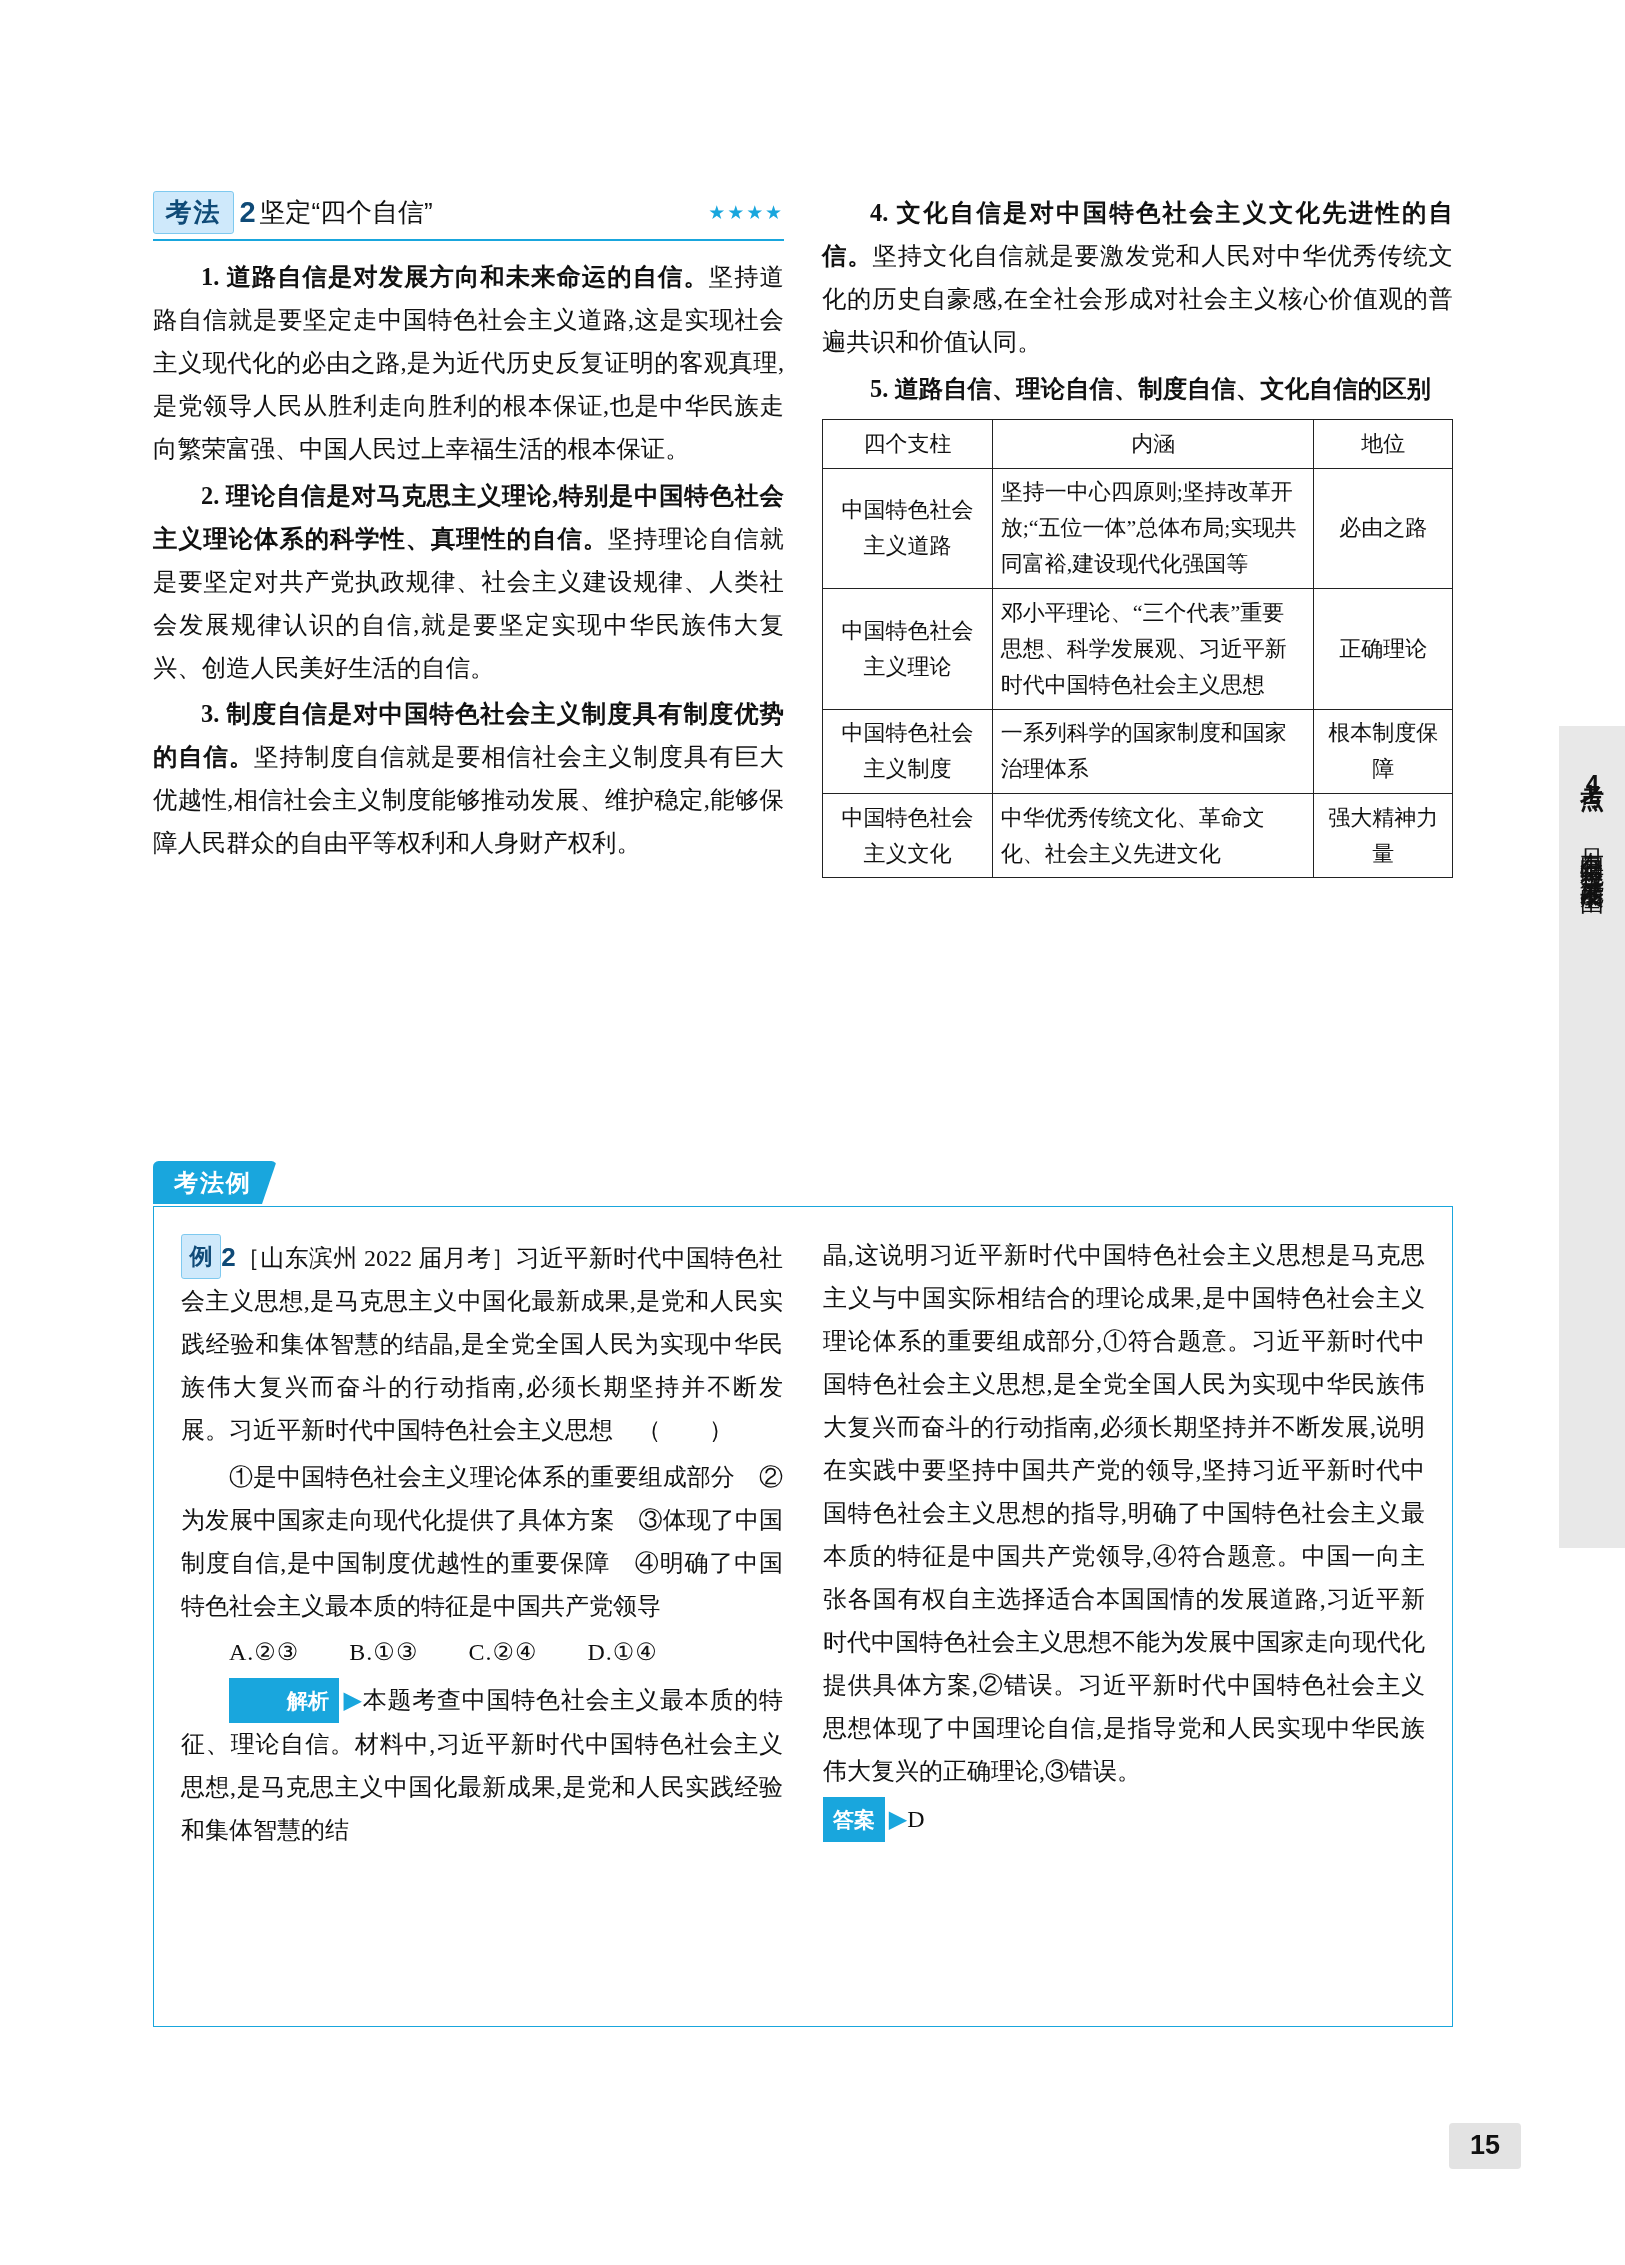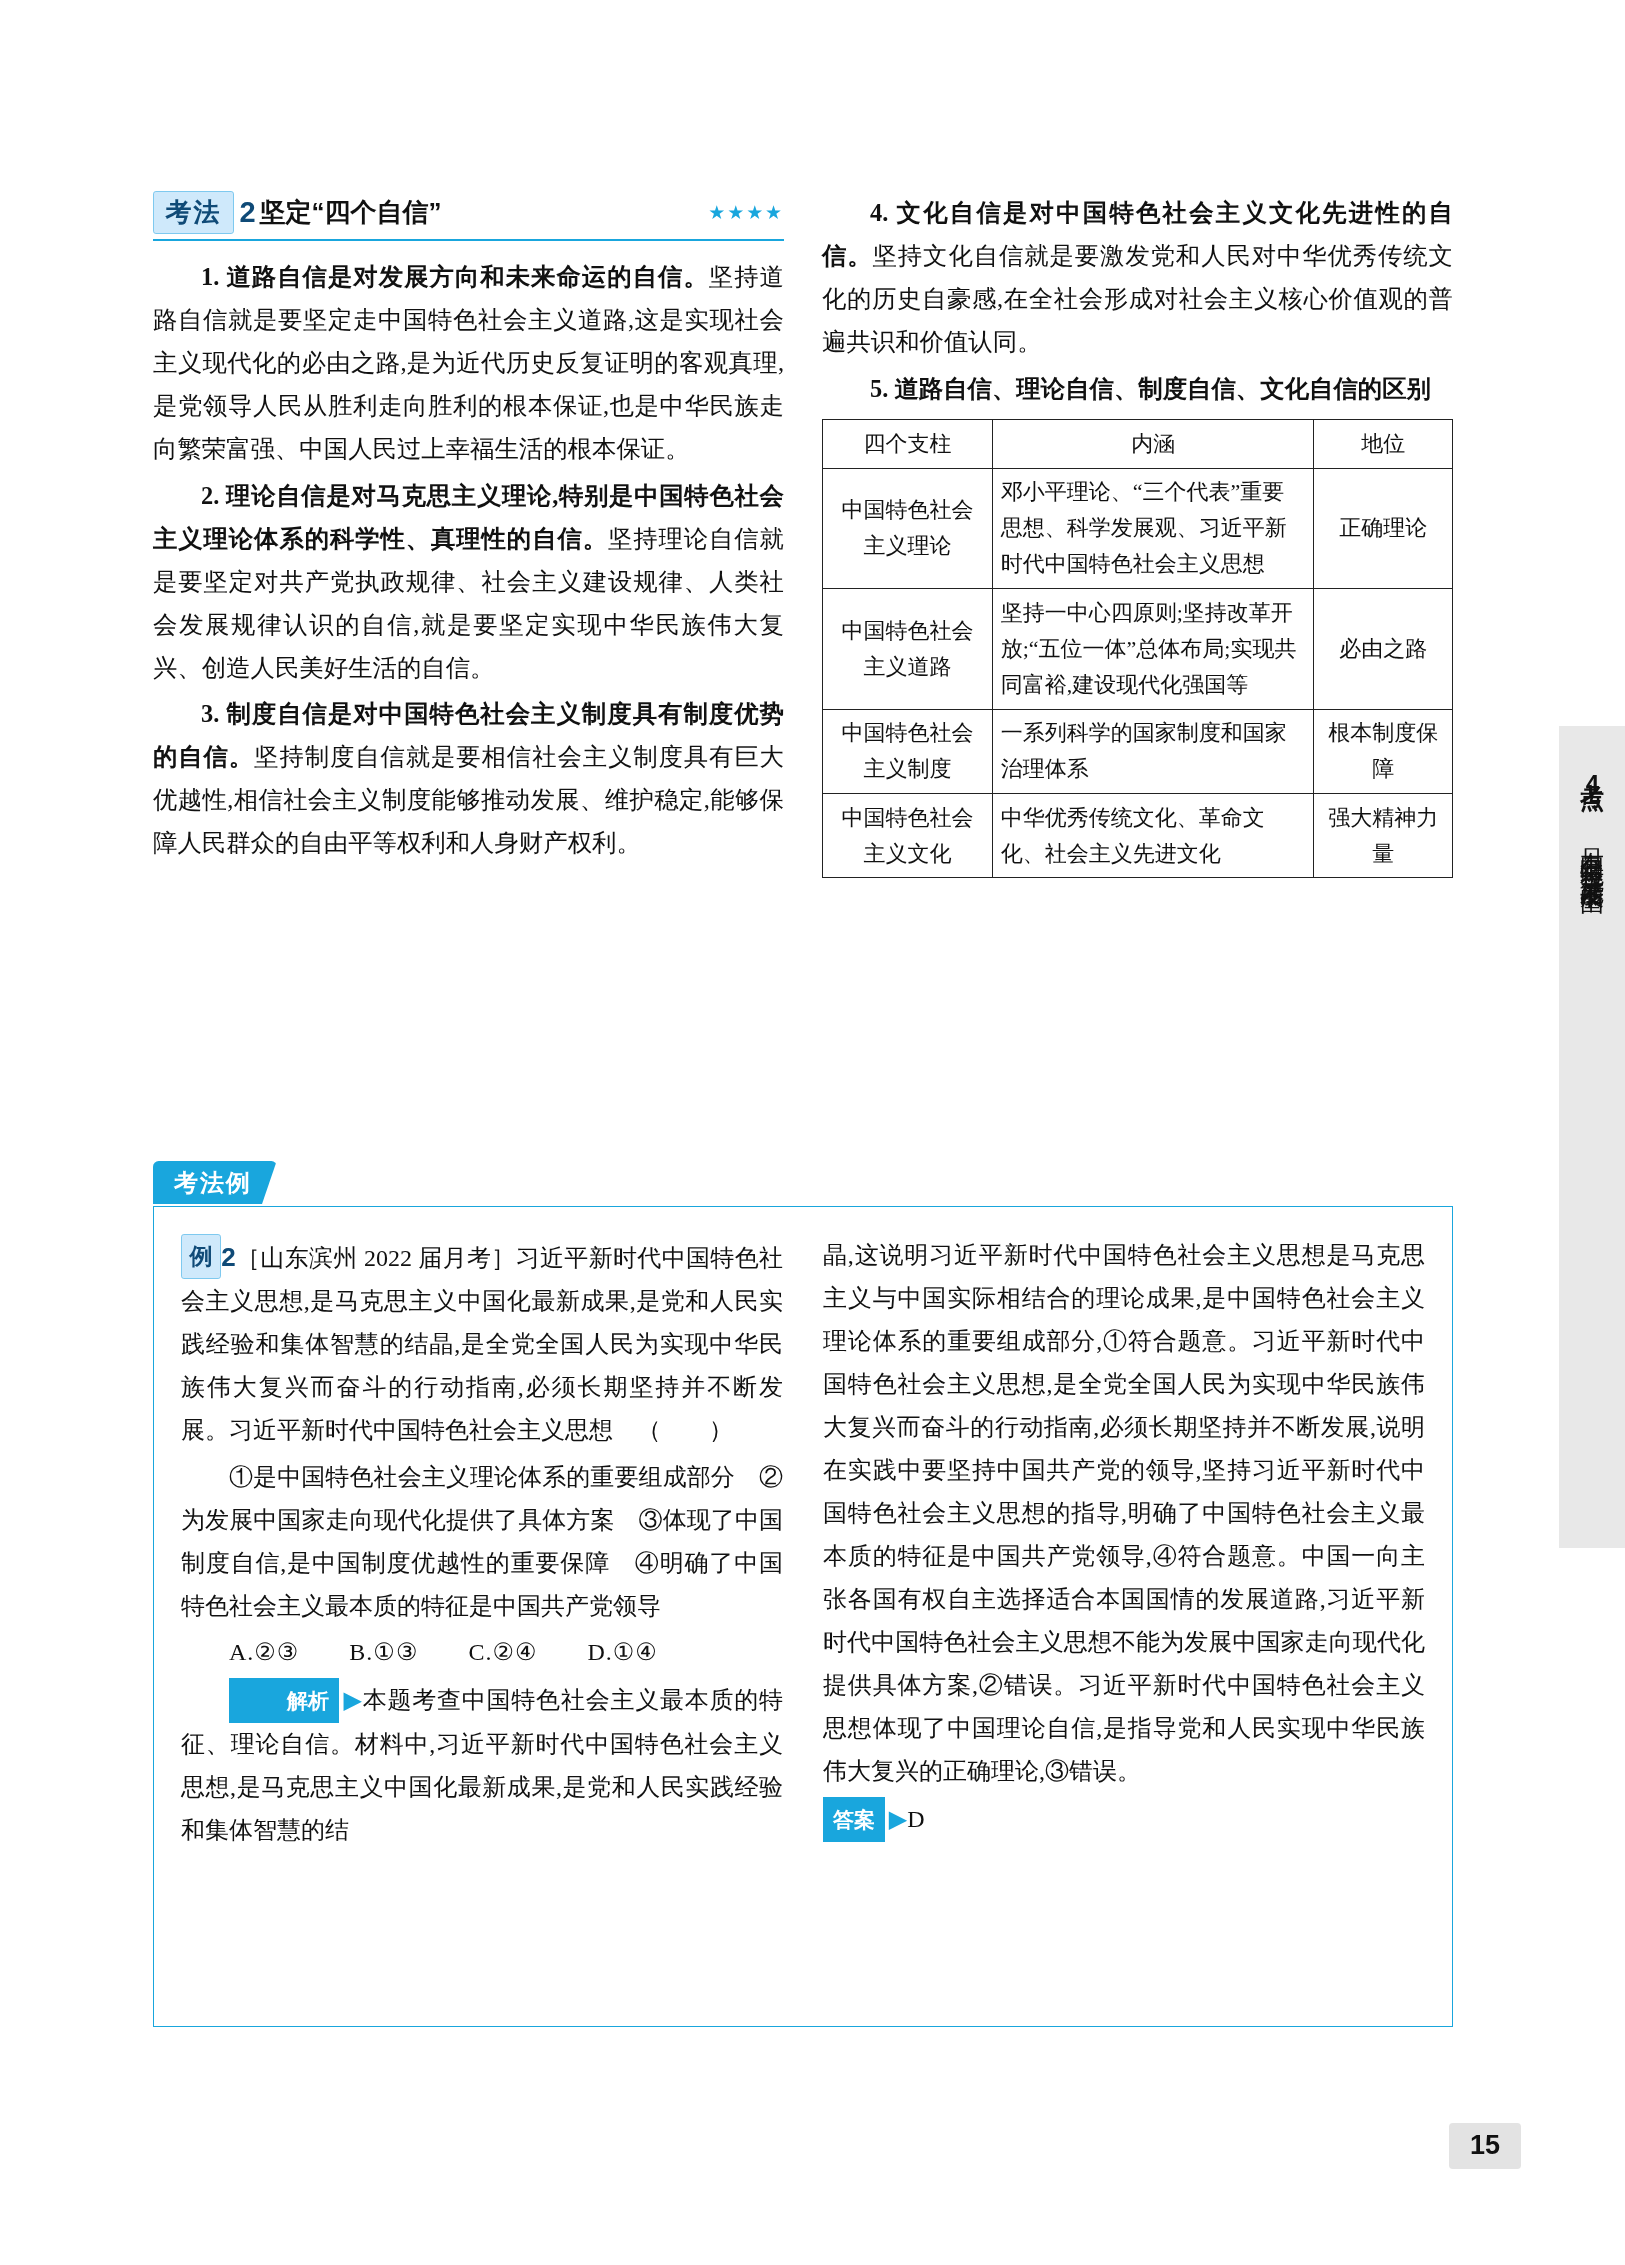--- a/index.html
+++ b/index.html
@@ -46,21 +46,21 @@
     background:#cfe9fb;color:#0f4a77;font-weight:bold;font-size:26px;
     padding:2.9px 11.5px;border:1.9px solid #7ec9ef;border-radius:2.9px;
     font-family:Liberation Sans, sans-serif;
     letter-spacing:1.9px;
   }
   .kaofa-num{
     font-size:29px;font-weight:bold;color:#0f4a77;margin:0 3.8px 0 5.7px;
     font-family:"Liberation Sans","DejaVu Sans",sans-serif;
   }
   .kaofa-title{
-    font-size:26px;font-weight:bold;
+    font-size:26px;font-weight:normal;
     font-family:"Liberation Sans","DejaVu Sans",sans-serif;
   }
   .stars{margin-left:auto;color:#19a6dd;font-size:19px;letter-spacing:1.9px;}
   
   table{
     border-collapse:collapse;width:100%;margin-top:9.6px;
     font-size:22px;line-height:36px;
   }
   table td,table th{
     border:1.4px solid #222;padding:5.7px 7.6px;text-align:center;vertical-align:middle;
@@ -149,28 +149,28 @@
     <p class="indent b">5. 道路自信、理论自信、制度自信、文化自信的区别</p>
 
     <table>
       <tbody>
           <tr>
         <th style="width:27%">四个支柱</th>
         <th style="width:51%">内涵</th>
         <th style="width:22%">地位</th>
       </tr>
       <tr>
+        <td>中国特色社会主义道路</td>
+        <td class="left">坚持一中心四原则;坚持改革开放;“五位一体”总体布局;实现共同富裕,建设现代化强国等</td>
+        <td>必由之路</td>
+      </tr>
+      <tr>
         <td>中国特色社会主义理论</td>
         <td class="left">邓小平理论、“三个代表”重要思想、科学发展观、习近平新时代中国特色社会主义思想</td>
         <td>正确理论</td>
-      </tr>
-      <tr>
-        <td>中国特色社会主义道路</td>
-        <td class="left">坚持一中心四原则;坚持改革开放;“五位一体”总体布局;实现共同富裕,建设现代化强国等</td>
-        <td>必由之路</td>
       </tr>
       <tr>
         <td>中国特色社会主义制度</td>
         <td class="left">一系列科学的国家制度和国家治理体系</td>
         <td>根本制度保障</td>
       </tr>
       <tr>
         <td>中国特色社会主义文化</td>
         <td class="left">中华优秀传统文化、革命文化、社会主义先进文化</td>
         <td>强大精神力量</td>

